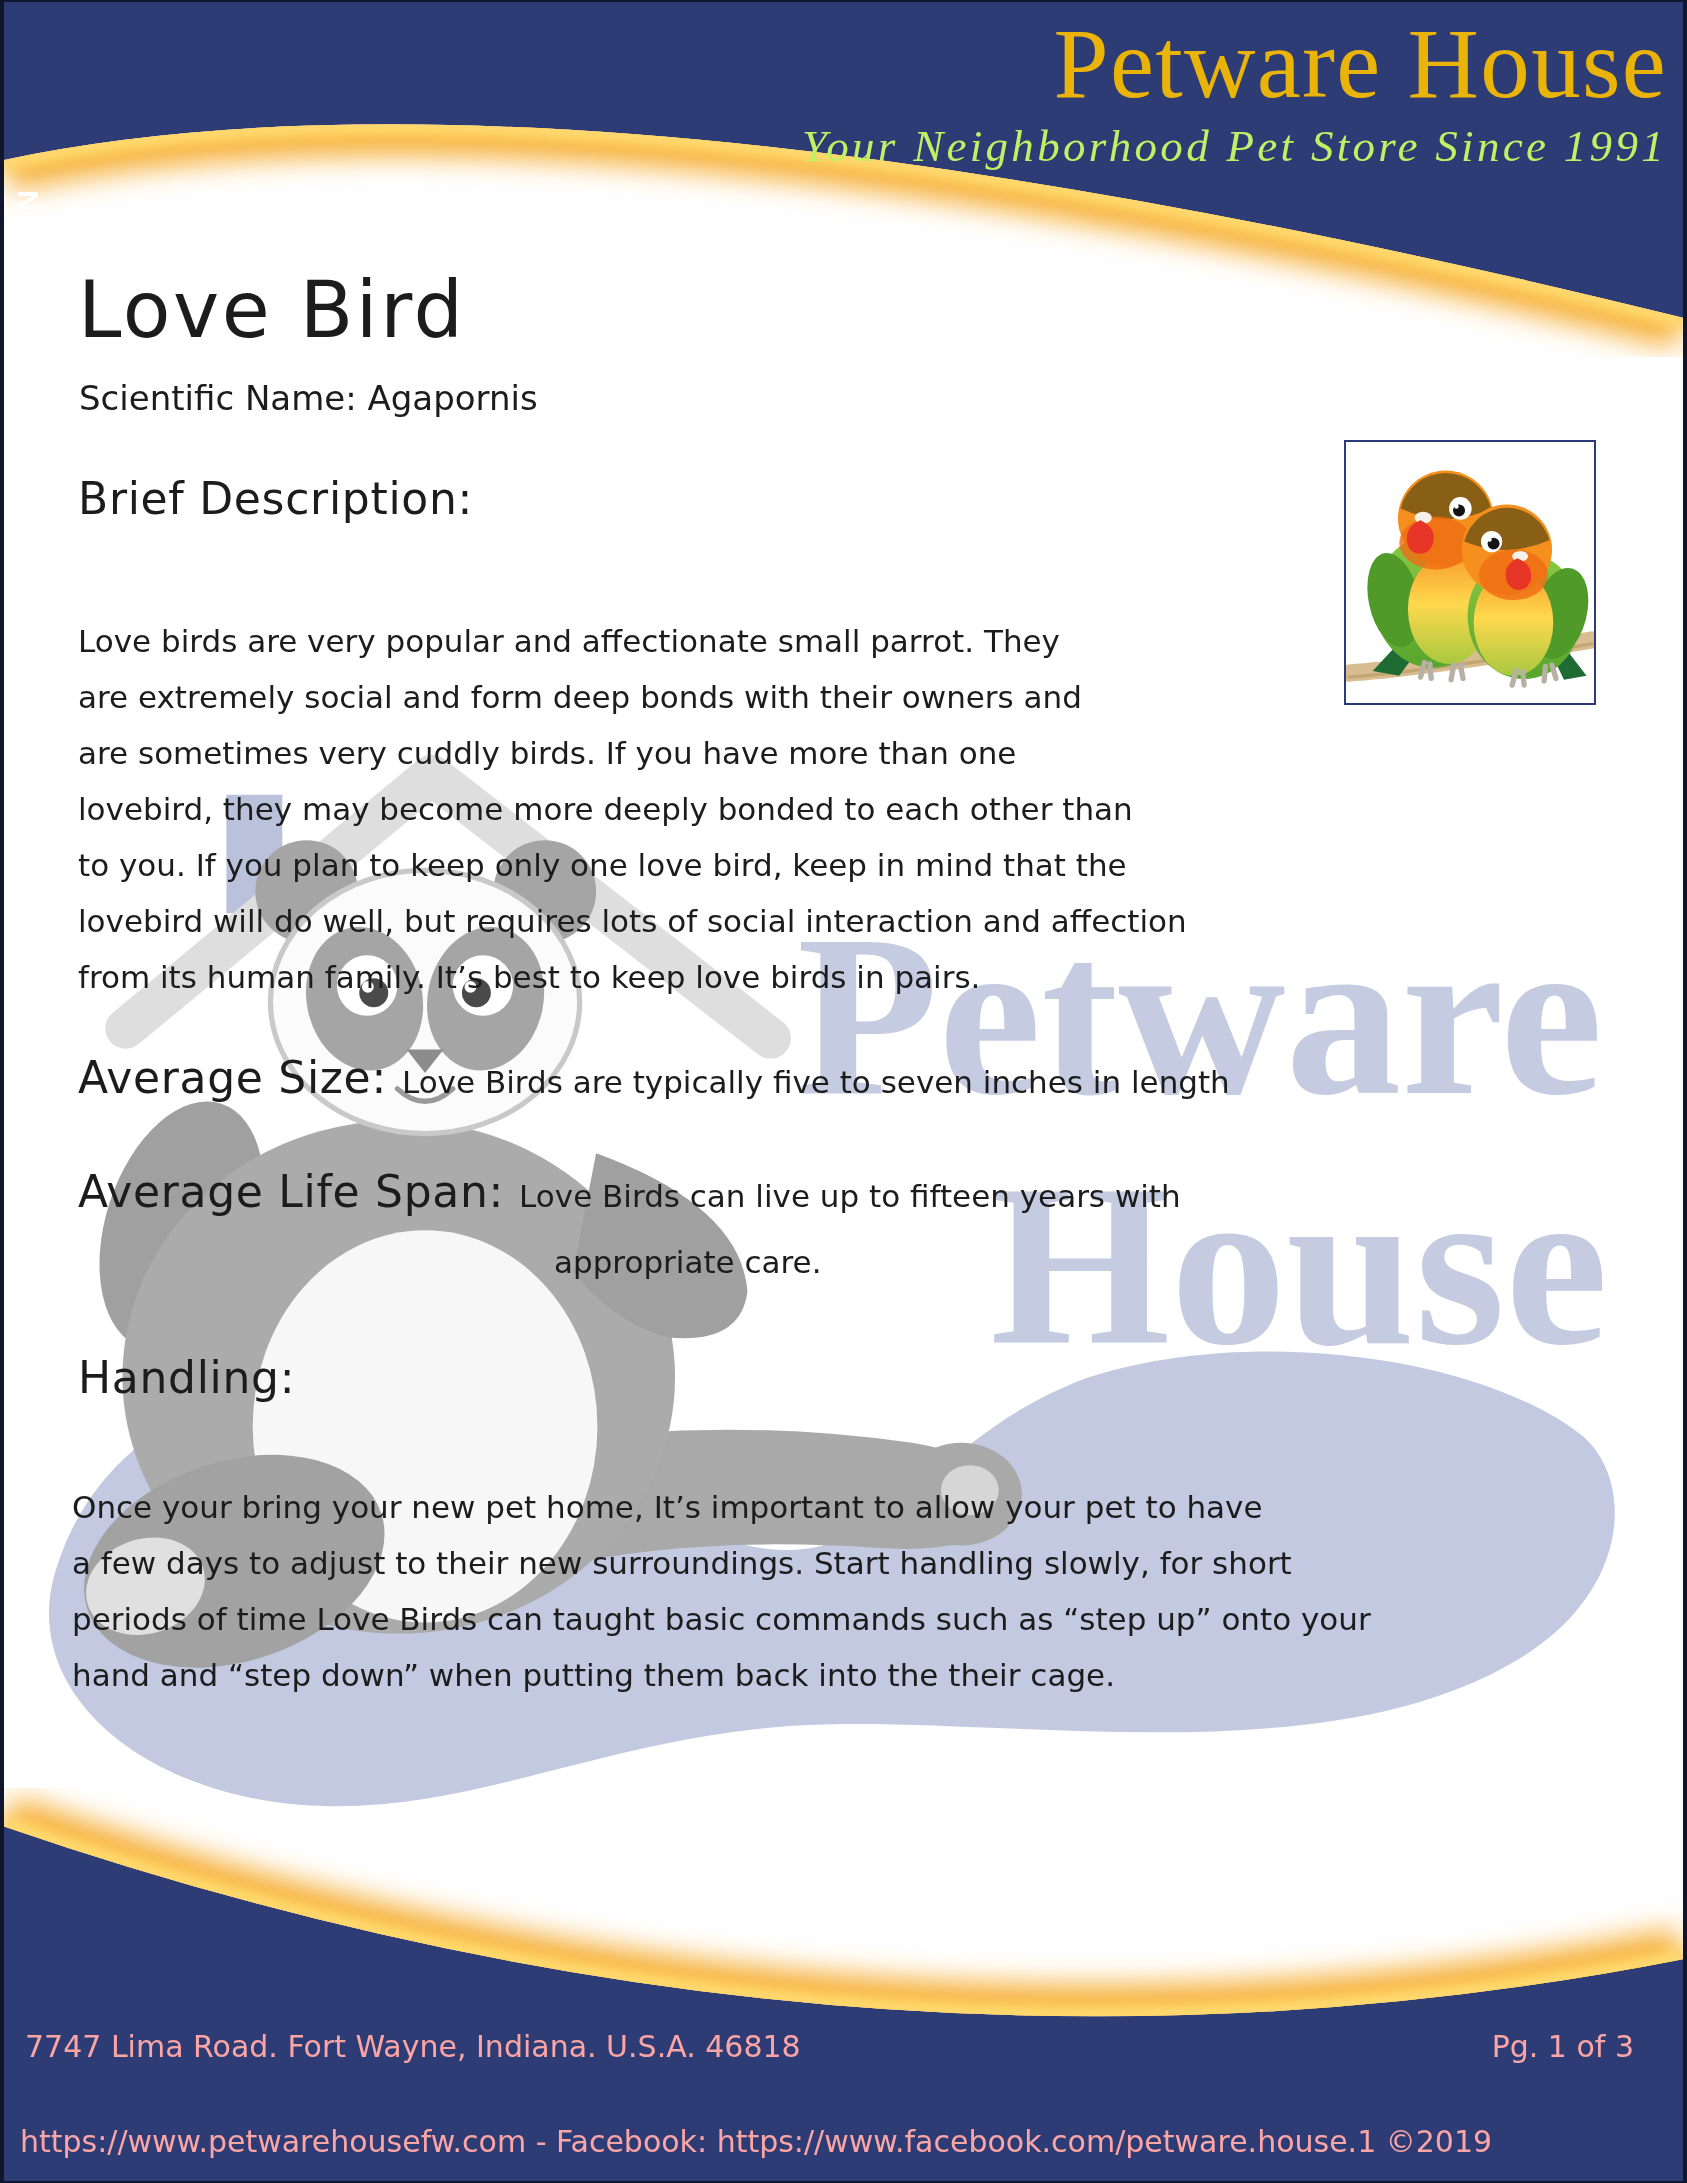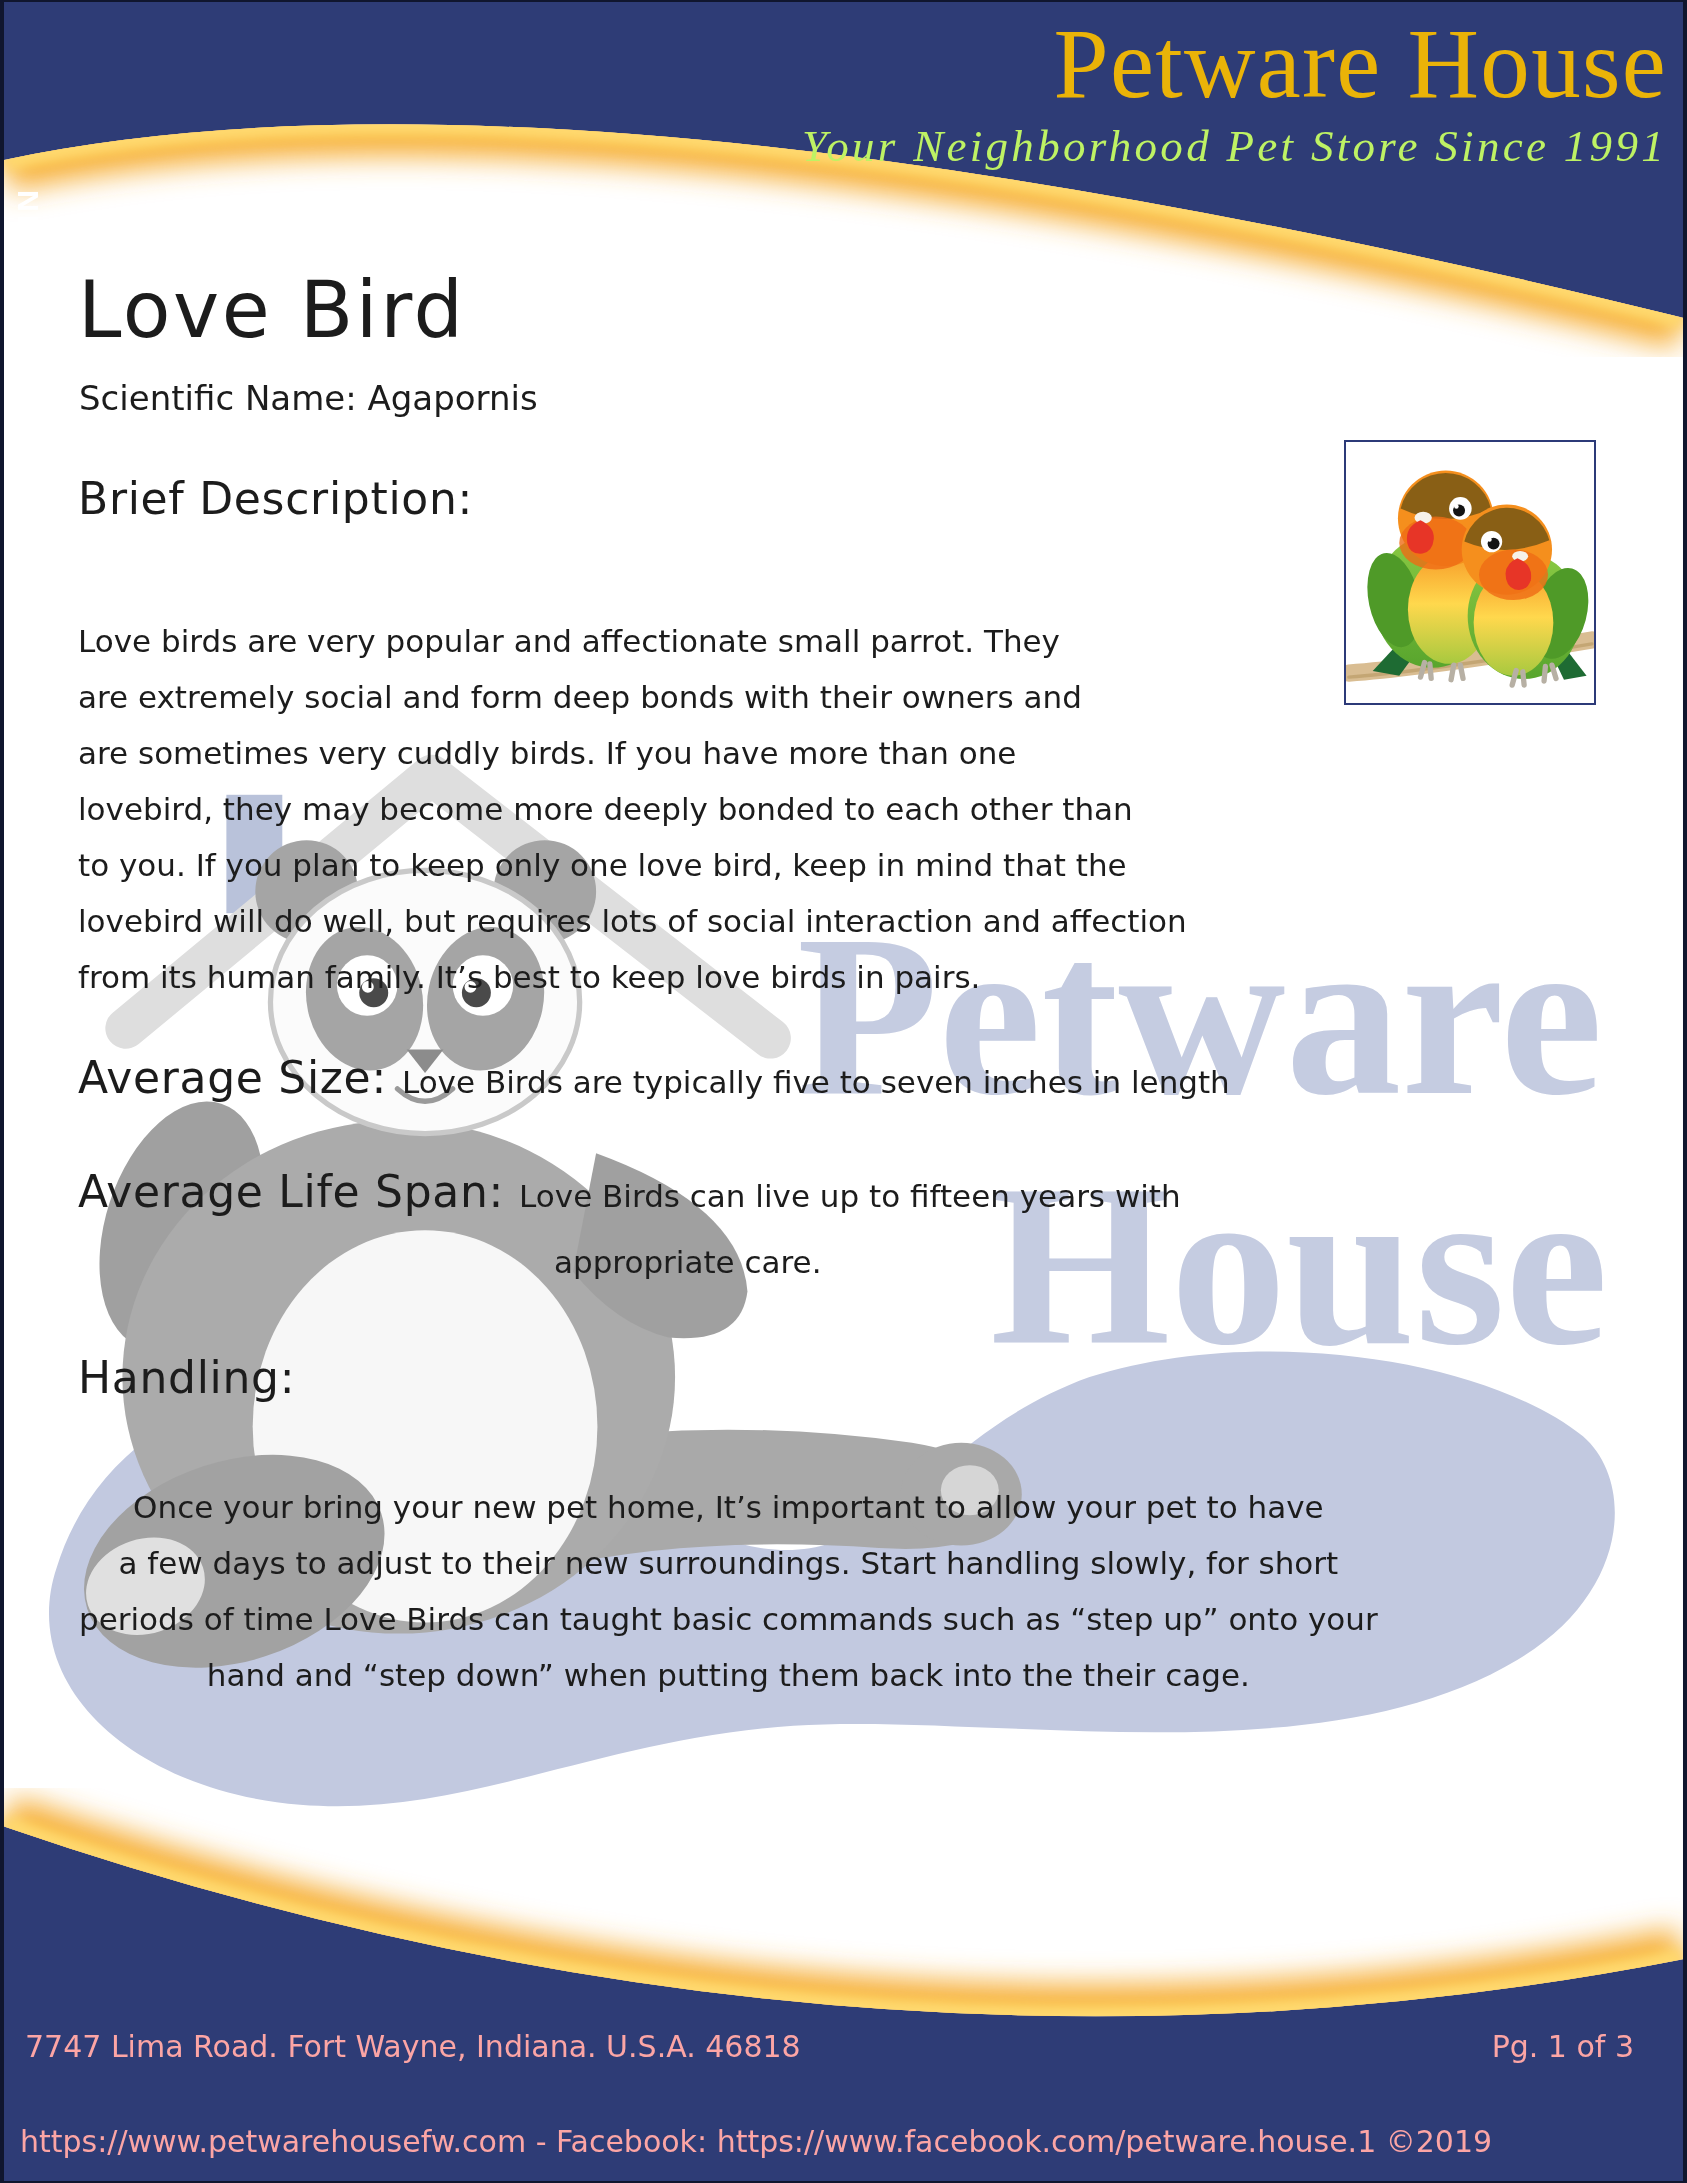--- a/index.html
+++ b/index.html
@@ -39,21 +39,21 @@
 
   
   .hand{font-family:"DejaVu Sans", sans-serif;}
   .title{position:absolute;left:74px;top:263px;font-size:78px;letter-spacing:2.6px;}
   .sci{position:absolute;left:75px;top:376px;font-size:34px;}
   .h-sec{font-size:44px;letter-spacing:0.7px;}
   .h-brief{position:absolute;left:74px;top:471px;}
   .h-handling{position:absolute;left:74px;top:1350px;}
   .para{font-size:31px;line-height:56px;white-space:pre;}
   .para1{position:absolute;left:74px;top:611px;}
-  .para2{position:absolute;left:75px;top:1477px;text-align:center;}
+  .para2{position:absolute;left:68px;top:1477px;}
   .inline-row{position:absolute;left:74px;display:flex;align-items:baseline;gap:15px;white-space:nowrap;}
   .row-size{top:1050px;}
   .row-life{top:1164px;}
   .inline-row .body-txt{font-size:31px;}
   .life2{position:absolute;left:550px;top:1242px;font-size:31px;}
 
   
   .photo{
     position:absolute;left:1340px;top:438px;width:252px;height:265px;
     border:2.6px solid #2c3a78;background:#ffffff;box-sizing:border-box;

